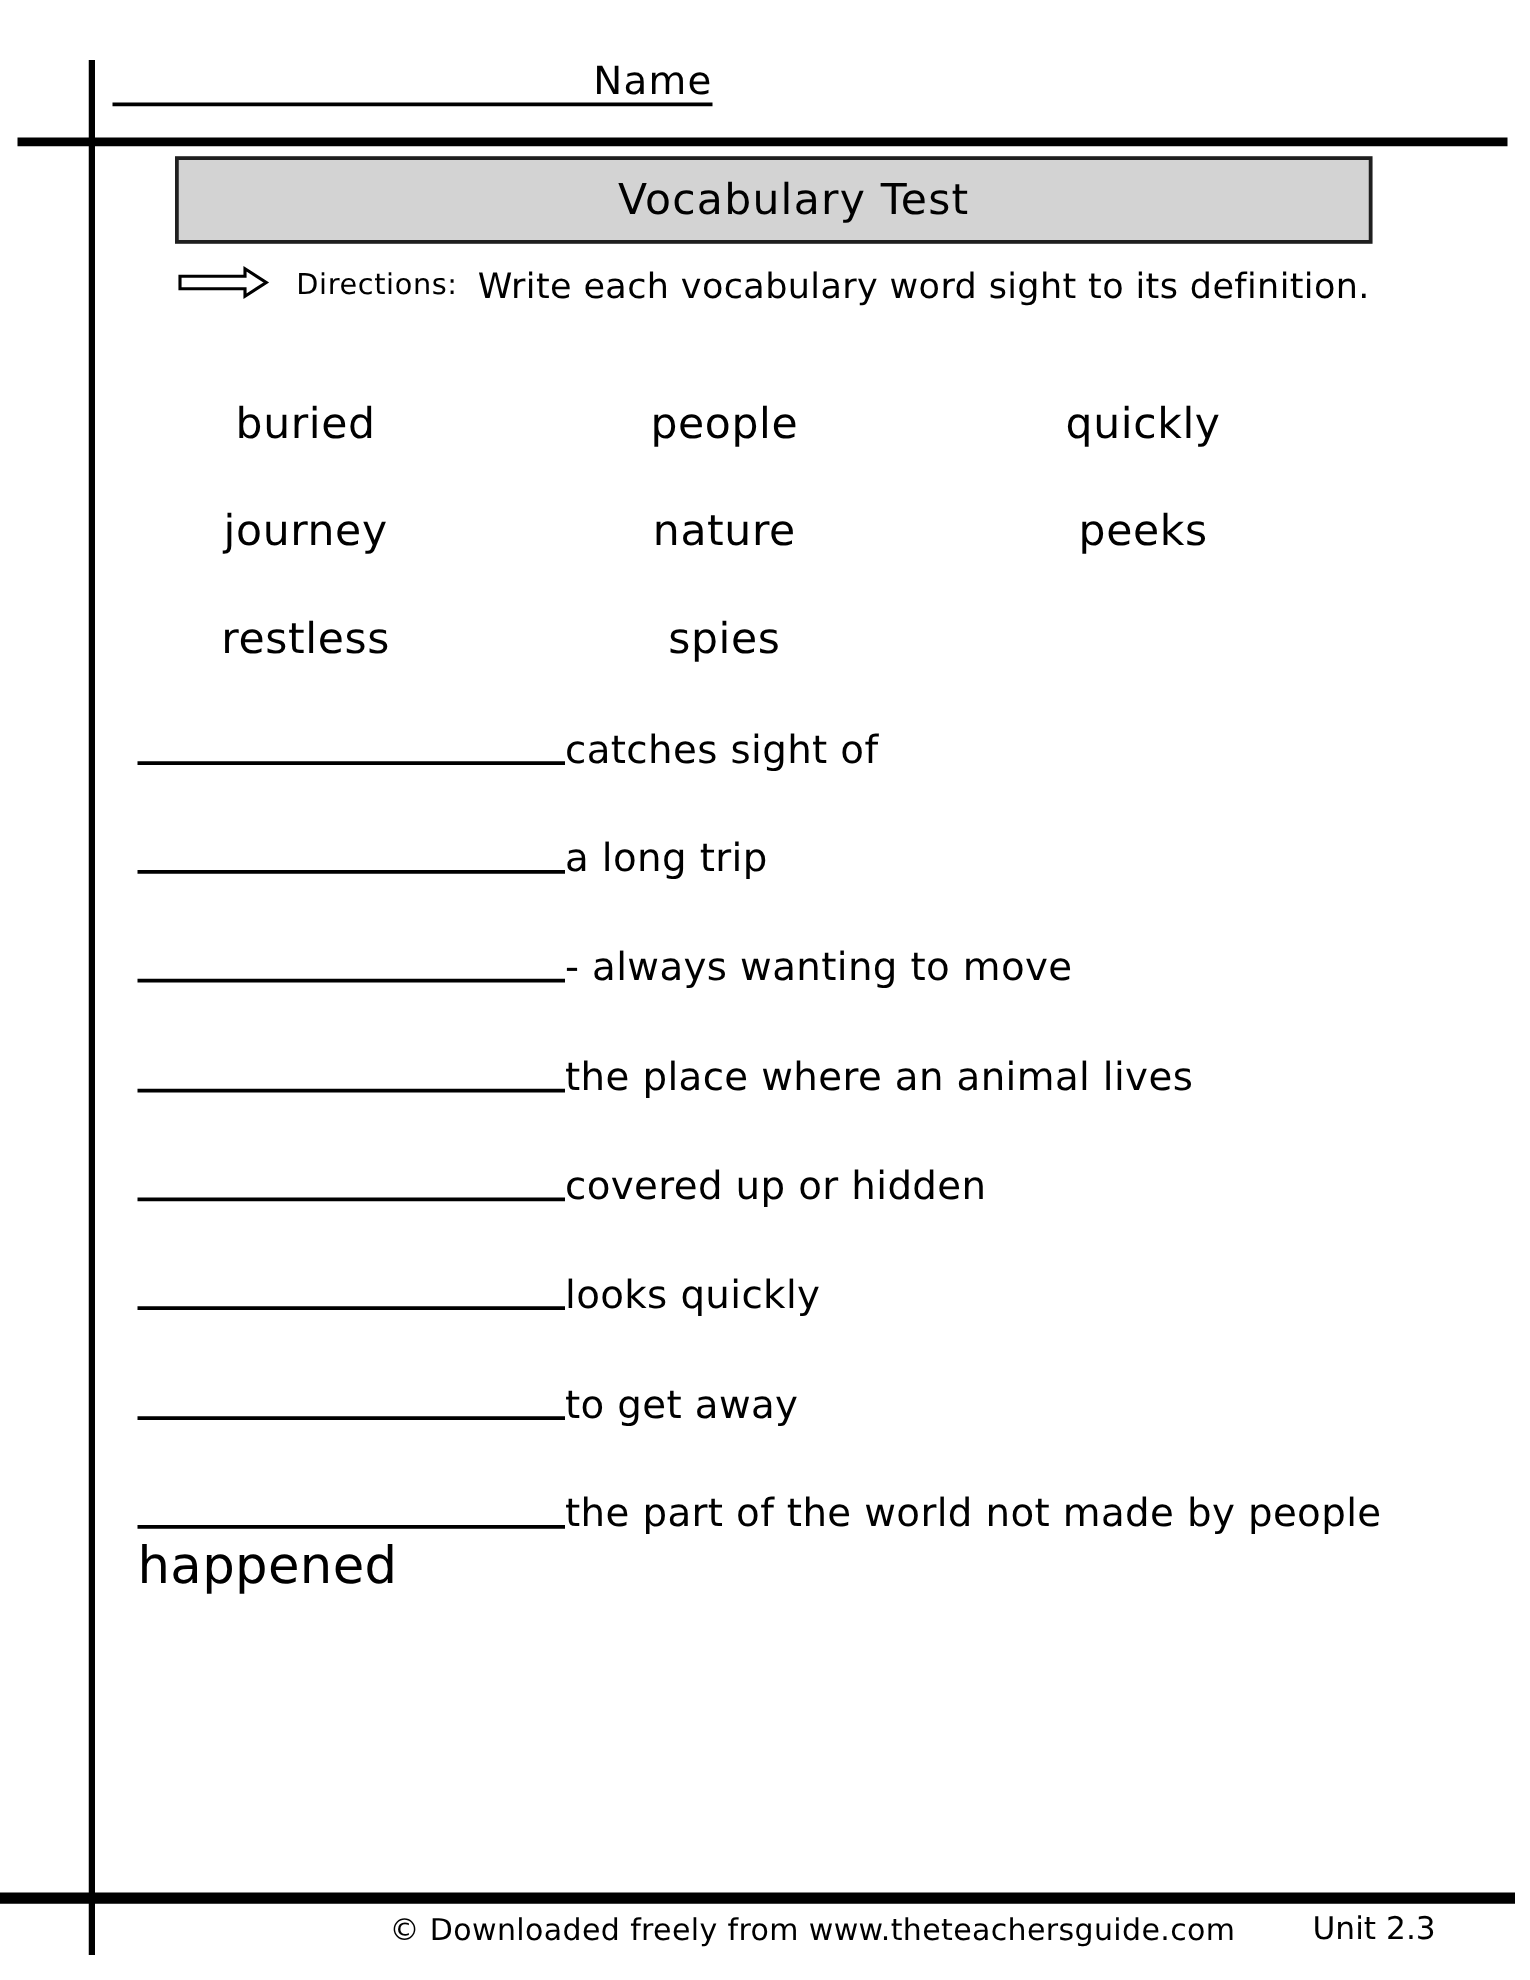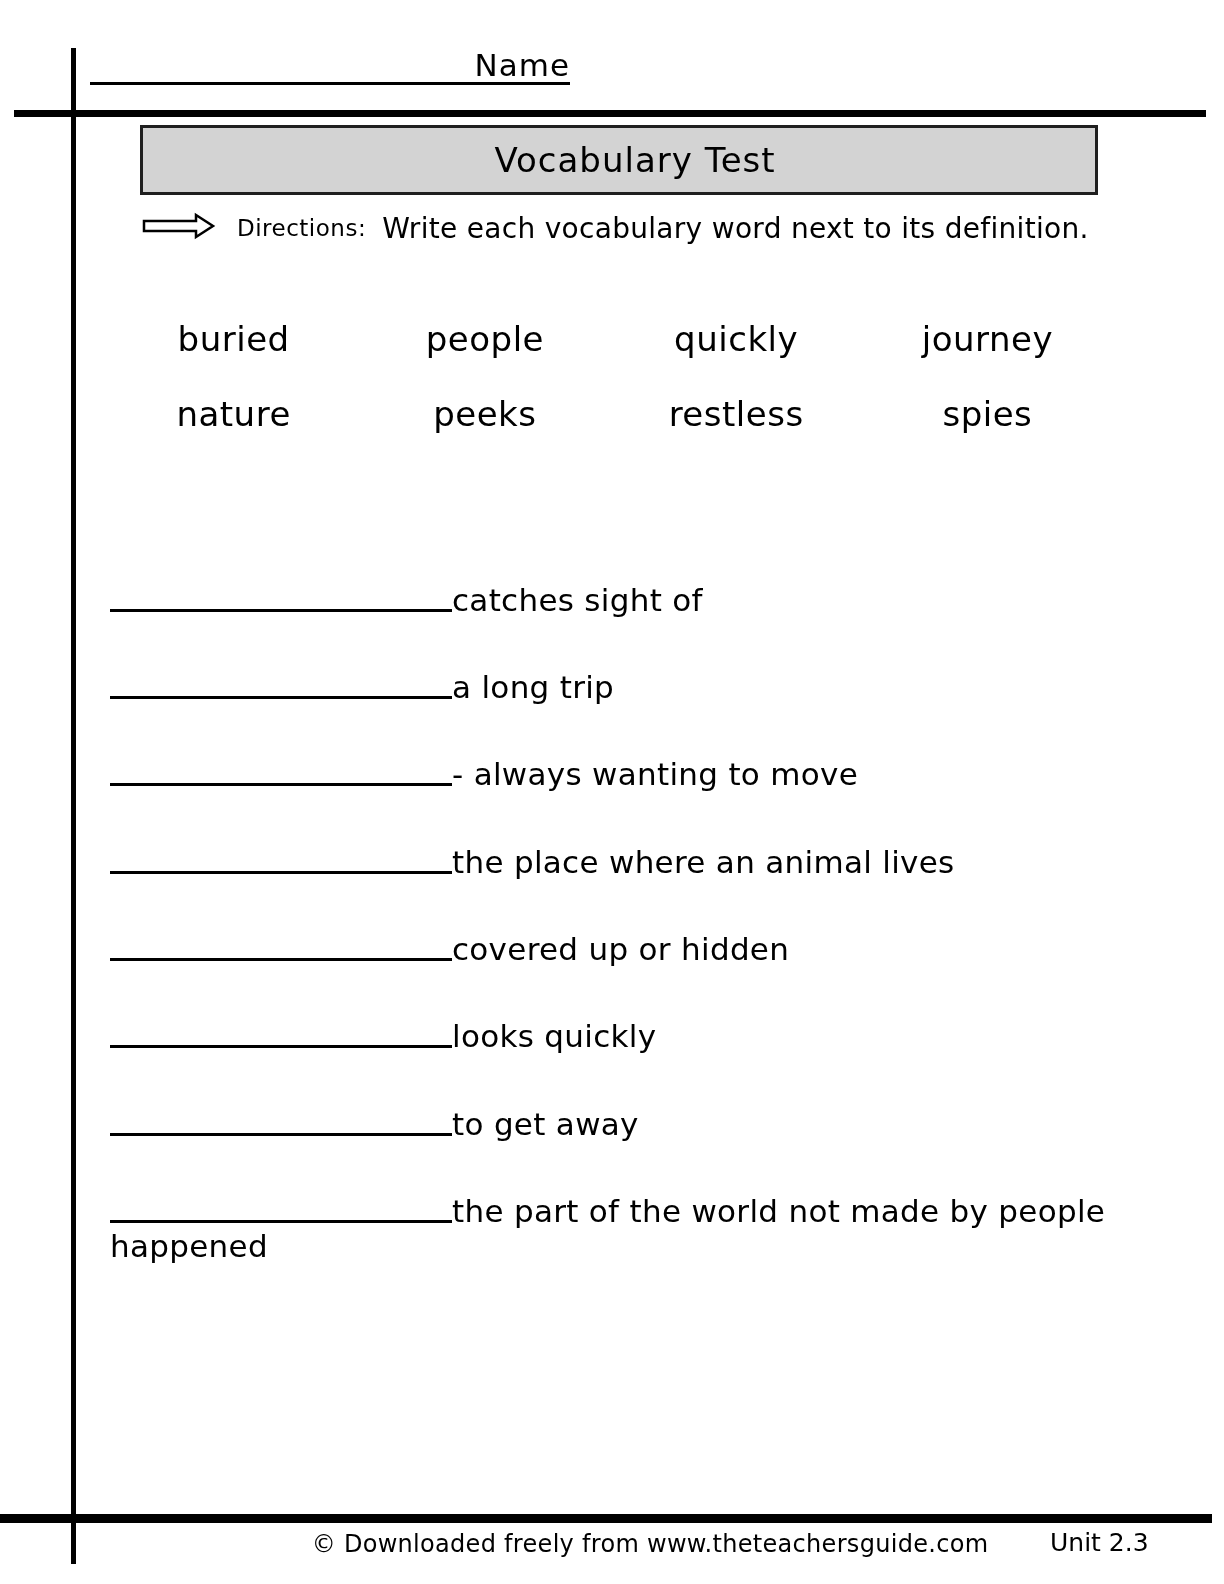--- a/index.html
+++ b/index.html
@@ -80,25 +80,25 @@
     width: 1000px; height: 40px;
     display: flex;
     align-items: center;
   }
   .dir-arrow { flex: 0 0 auto; margin-right: 8px; }
   .dir-label { font-size: 23px; letter-spacing: 0.5px; margin-left: 12px; }
   .dir-text  { font-size: 28px; margin-left: 16px; letter-spacing: 0.3px; }
   
   .word-bank {
     position: absolute;
-    left: 108px; top: 314px;
+    left: 77px; top: 314px;
     width: 1005px;
     display: grid;
-    grid-template-columns: repeat(4, 1fr);
-    row-gap: 25px;
+    grid-template-columns: repeat(3, 1fr);
+    row-gap: 36px;
   }
   .word-cell {
     text-align: center;
     font-size: 34px;
     letter-spacing: 0.5px;
     height: 50px;
     line-height: 50px;
   }
   
   .def-row {
@@ -119,21 +119,21 @@
     margin-bottom: 7px;
   }
   .def-text {
     font-size: 31px;
     line-height: 1.15;
     letter-spacing: 0.3px;
   }
   .wrap-word {
     position: absolute;
     left: 110px; top: 1228px;
-    font-size: 31px;
+    font-size: 41px;
     letter-spacing: 0.3px;
   }
   
   .footer-credit {
     position: absolute;
     left: 300px; top: 1530px;
     width: 700px;
     text-align: center;
     font-size: 24px;
     letter-spacing: 0.3px;
@@ -162,21 +162,21 @@
     <span class="title-text">Vocabulary Test</span>
   </div>
 
   <div class="directions-row">
     <span class="dir-arrow">
       <svg width="76" height="30" viewBox="0 0 76 30">
         <path d="M3 10 L55 10 L55 4 L72 15 L55 26 L55 20 L3 20 Z" fill="#ffffff" stroke="#000000" stroke-width="2.5" stroke-linejoin="miter"></path>
       </svg>
     </span>
     <span class="dir-label">Directions:</span>
-    <span class="dir-text">Write each vocabulary word next to its definition.</span>
+    <span class="dir-text">Write each vocabulary word sight to its definition.</span>
   </div>
 
   <div class="word-bank">
     <span class="word-cell">buried</span>
     <span class="word-cell">people</span>
     <span class="word-cell">quickly</span>
     <span class="word-cell">journey</span>
     <span class="word-cell">nature</span>
     <span class="word-cell">peeks</span>
     <span class="word-cell">restless</span>

